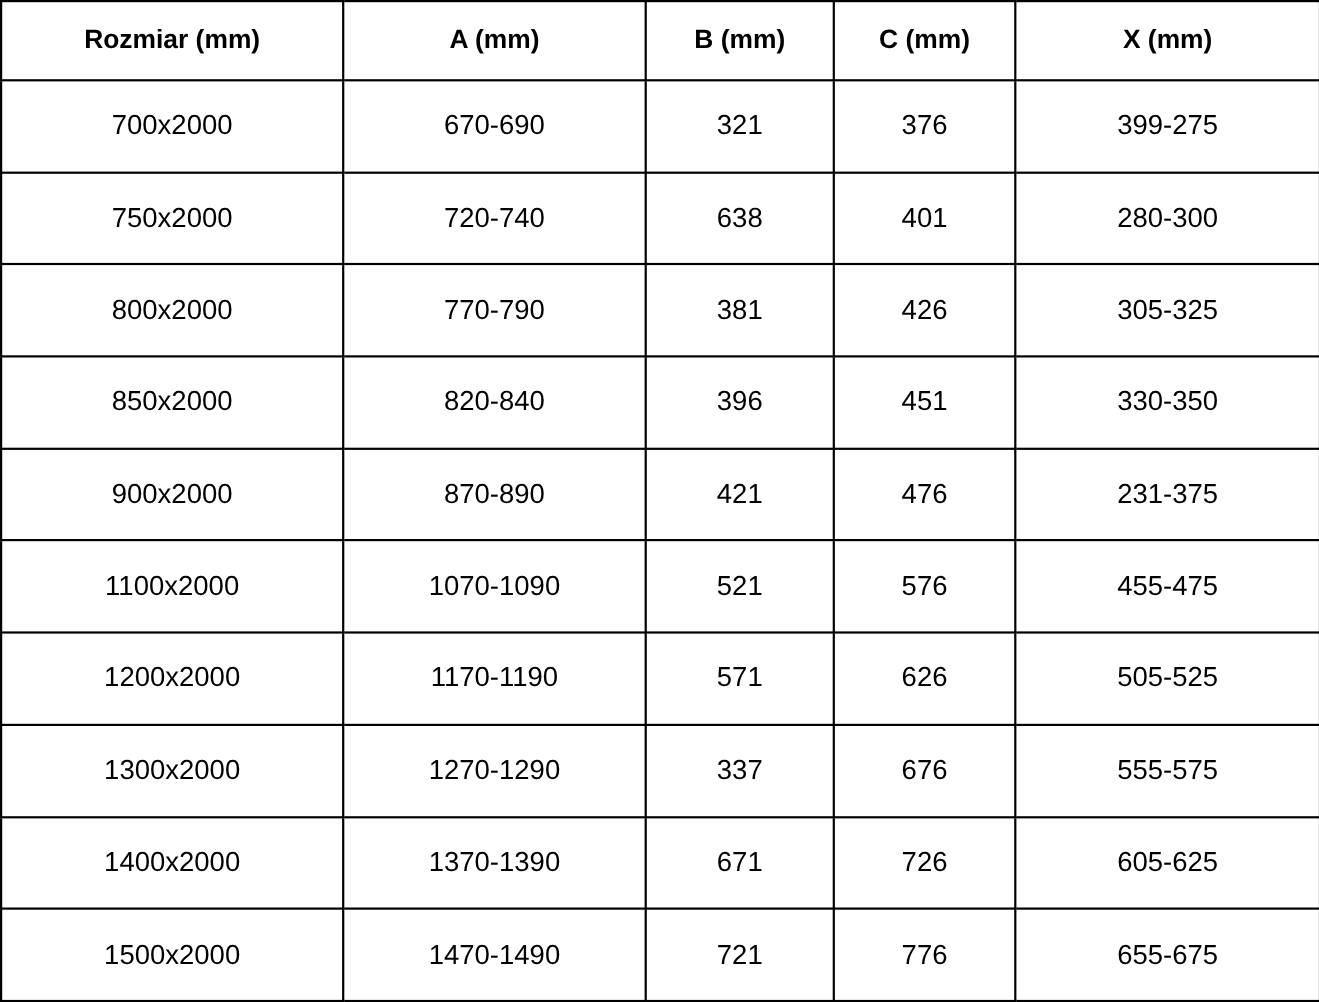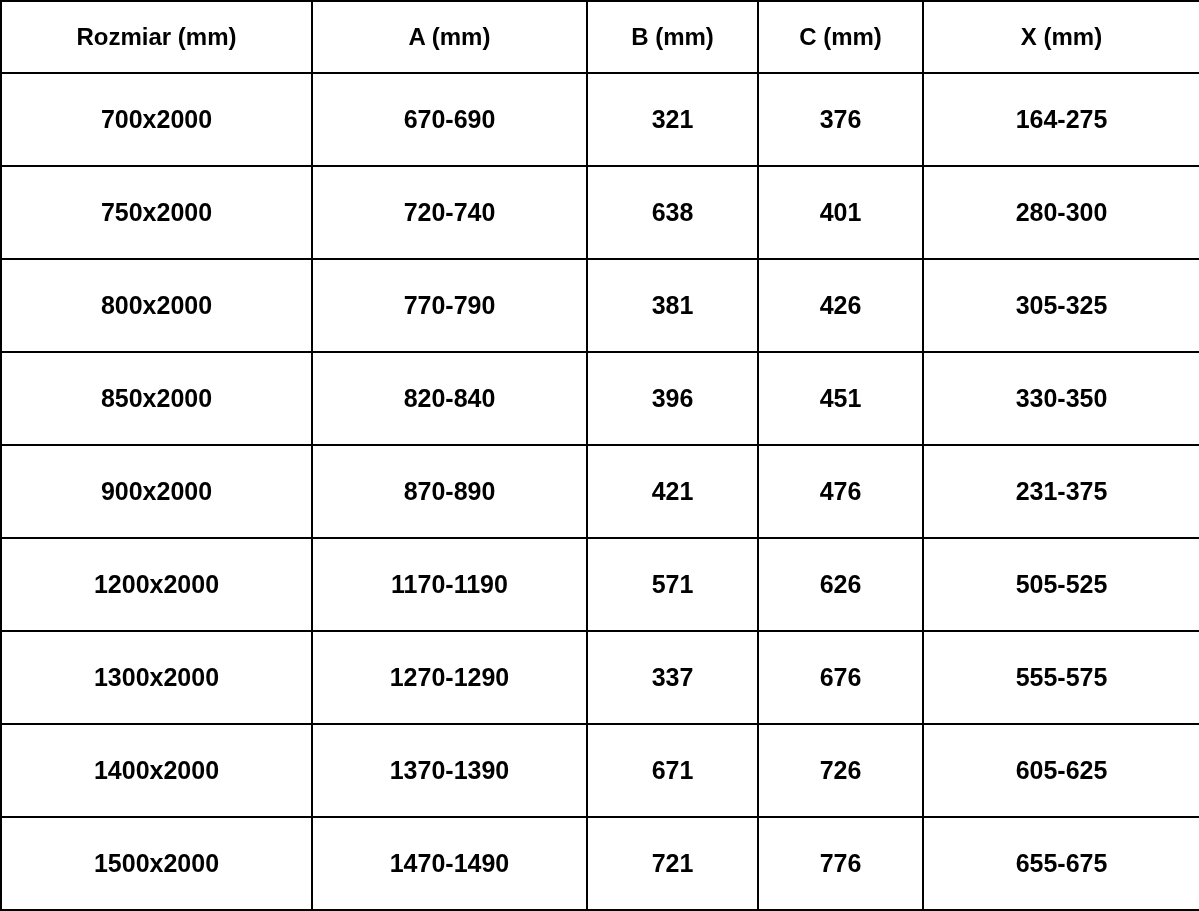--- a/index.html
+++ b/index.html
@@ -30,21 +30,21 @@
     overflow: hidden;
     white-space: nowrap;
   }
   table.spec-table th {
     font-size: 24px;
     font-weight: bold;
     height: 70px;
   }
   table.spec-table td {
     font-size: 25px;
-    font-weight: bold;
+    font-weight: normal;
     margin-top: 12px;
   }
   
   table.spec-table col.c1 { width: 311px; }
   table.spec-table col.c2 { width: 275px; }
   table.spec-table col.c3 { width: 171px; }
   table.spec-table col.c4 { width: 165px; }
   table.spec-table col.c5 { width: 277px; }
 </style>
 </head>
@@ -67,21 +67,21 @@
           <th>C (mm)</th>
           <th>X (mm)</th>
         </tr>
     </thead>
     <tbody>
         <tr>
           <td>700x2000</td>
           <td>670-690</td>
           <td>321</td>
           <td>376</td>
-          <td>164-275</td>
+          <td>399-275</td>
         </tr>
         <tr>
           <td>750x2000</td>
           <td>720-740</td>
           <td>638</td>
           <td>401</td>
           <td>280-300</td>
         </tr>
         <tr>
           <td>800x2000</td>
@@ -96,20 +96,27 @@
           <td>396</td>
           <td>451</td>
           <td>330-350</td>
         </tr>
         <tr>
           <td>900x2000</td>
           <td>870-890</td>
           <td>421</td>
           <td>476</td>
           <td>231-375</td>
+        </tr>
+        <tr>
+          <td>1100x2000</td>
+          <td>1070-1090</td>
+          <td>521</td>
+          <td>576</td>
+          <td>455-475</td>
         </tr>
         <tr>
           <td>1200x2000</td>
           <td>1170-1190</td>
           <td>571</td>
           <td>626</td>
           <td>505-525</td>
         </tr>
         <tr>
           <td>1300x2000</td>

